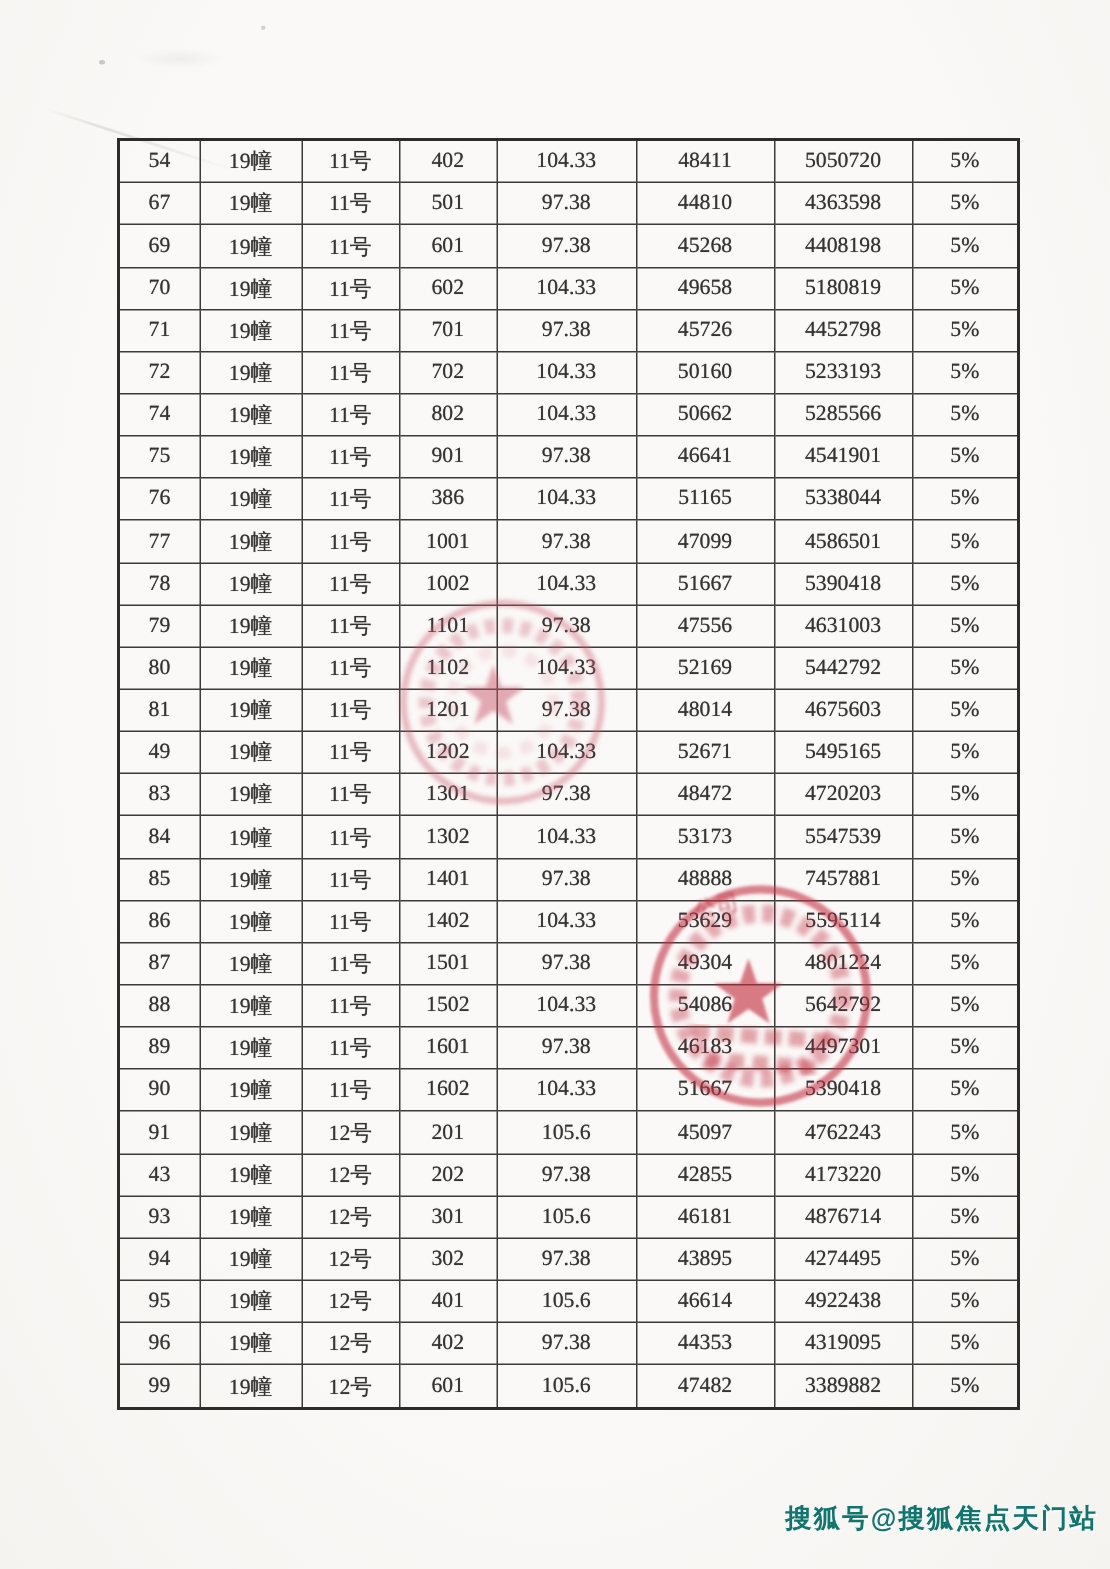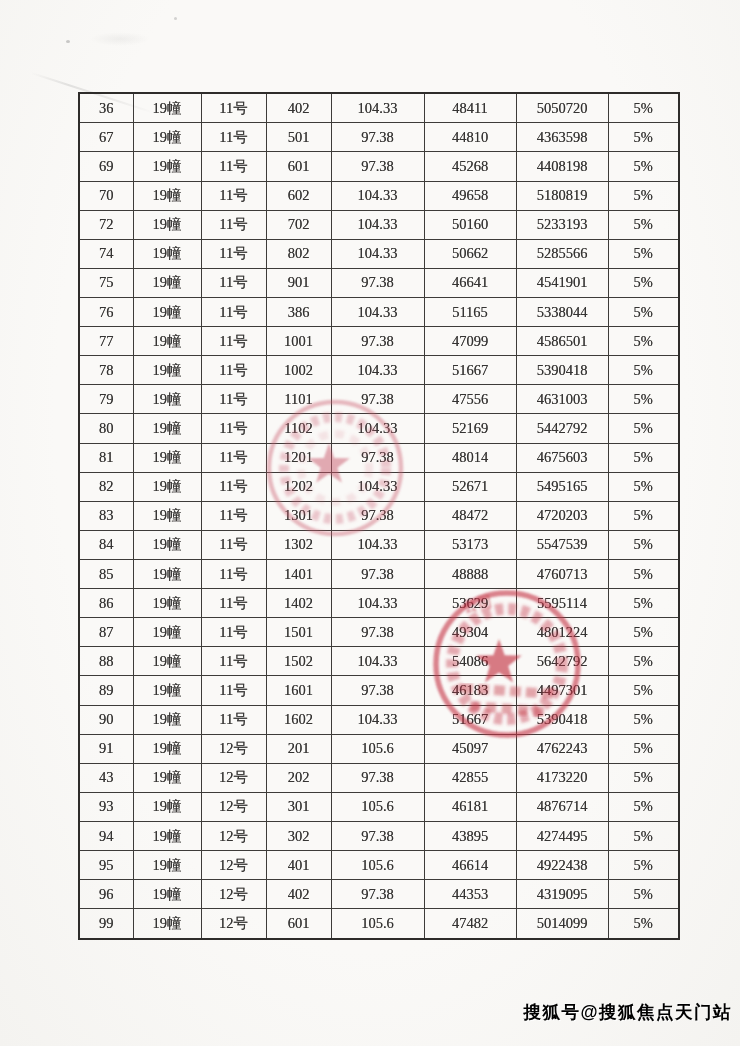--- a/index.html
+++ b/index.html
@@ -37,21 +37,21 @@
 
   .stamp{position:absolute;pointer-events:none;}
   .stamp-upper{left:263px;top:393px;}
   .stamp-lower{left:428px;top:586px;}
 
   .watermark{
     position:absolute;right:8px;top:1000px;width:380px;
     text-align:right;
     font-family:"Liberation Sans","DejaVu Sans",sans-serif;
     font-weight:bold;font-size:17.5px;letter-spacing:1.5px;
-    color:#000000;
+    color:#0f766e;
     text-shadow:1px 1px 0 rgba(255,255,255,.9), -1px -1px 0 rgba(255,255,255,.55), 0 0 1px rgba(120,120,120,.4);
   }
 </style>
 </head>
 <body>
 
 <div class="scan-artifact scratch"></div>
 <div class="scan-artifact dot1"></div>
 <div class="scan-artifact dot2"></div>
 <div class="scan-artifact smudge"></div>
@@ -62,21 +62,21 @@
       <col style="width:68px">
       <col style="width:65px">
       <col style="width:65px">
     <col style="width:93px">
       <col style="width:92px">
       <col style="width:92px">
       <col style="width:71px">
   </colgroup>
   <tbody>
       <tr>
-    <td class="c-serial">36</td>
+    <td class="c-serial">54</td>
     <td class="c-building">19幢</td>
     <td class="c-unit">11号</td>
     <td class="c-room">402</td>
     <td class="c-area">104.33</td>
     <td class="c-price">48411</td>
     <td class="c-total">5050720</td>
     <td class="c-rate">5%</td>
   </tr>
       <tr>
     <td class="c-serial">67</td>
@@ -102,20 +102,30 @@
     <td class="c-serial">70</td>
     <td class="c-building">19幢</td>
     <td class="c-unit">11号</td>
     <td class="c-room">602</td>
     <td class="c-area">104.33</td>
     <td class="c-price">49658</td>
     <td class="c-total">5180819</td>
     <td class="c-rate">5%</td>
   </tr>
       <tr>
+    <td class="c-serial">71</td>
+    <td class="c-building">19幢</td>
+    <td class="c-unit">11号</td>
+    <td class="c-room">701</td>
+    <td class="c-area">97.38</td>
+    <td class="c-price">45726</td>
+    <td class="c-total">4452798</td>
+    <td class="c-rate">5%</td>
+  </tr>
+      <tr>
     <td class="c-serial">72</td>
     <td class="c-building">19幢</td>
     <td class="c-unit">11号</td>
     <td class="c-room">702</td>
     <td class="c-area">104.33</td>
     <td class="c-price">50160</td>
     <td class="c-total">5233193</td>
     <td class="c-rate">5%</td>
   </tr>
       <tr>
@@ -192,21 +202,21 @@
     <td class="c-serial">81</td>
     <td class="c-building">19幢</td>
     <td class="c-unit">11号</td>
     <td class="c-room">1201</td>
     <td class="c-area">97.38</td>
     <td class="c-price">48014</td>
     <td class="c-total">4675603</td>
     <td class="c-rate">5%</td>
   </tr>
       <tr>
-    <td class="c-serial">82</td>
+    <td class="c-serial">49</td>
     <td class="c-building">19幢</td>
     <td class="c-unit">11号</td>
     <td class="c-room">1202</td>
     <td class="c-area">104.33</td>
     <td class="c-price">52671</td>
     <td class="c-total">5495165</td>
     <td class="c-rate">5%</td>
   </tr>
       <tr>
     <td class="c-serial">83</td>
@@ -228,21 +238,21 @@
     <td class="c-total">5547539</td>
     <td class="c-rate">5%</td>
   </tr>
       <tr>
     <td class="c-serial">85</td>
     <td class="c-building">19幢</td>
     <td class="c-unit">11号</td>
     <td class="c-room">1401</td>
     <td class="c-area">97.38</td>
     <td class="c-price">48888</td>
-    <td class="c-total">4760713</td>
+    <td class="c-total">7457881</td>
     <td class="c-rate">5%</td>
   </tr>
       <tr>
     <td class="c-serial">86</td>
     <td class="c-building">19幢</td>
     <td class="c-unit">11号</td>
     <td class="c-room">1402</td>
     <td class="c-area">104.33</td>
     <td class="c-price">53629</td>
     <td class="c-total">5595114</td>
@@ -348,21 +358,21 @@
     <td class="c-total">4319095</td>
     <td class="c-rate">5%</td>
   </tr>
       <tr>
     <td class="c-serial">99</td>
     <td class="c-building">19幢</td>
     <td class="c-unit">12号</td>
     <td class="c-room">601</td>
     <td class="c-area">105.6</td>
     <td class="c-price">47482</td>
-    <td class="c-total">5014099</td>
+    <td class="c-total">3389882</td>
     <td class="c-rate">5%</td>
   </tr>
     </tbody>
 </table>
 
 <svg class="stamp stamp-upper" width="146" height="152" viewBox="0 0 146 152">
   <defs>
     <filter id="blurA" x="-20%" y="-20%" width="140%" height="140%">
         <feGaussianBlur stdDeviation="1.3"></feGaussianBlur>
       </filter>

